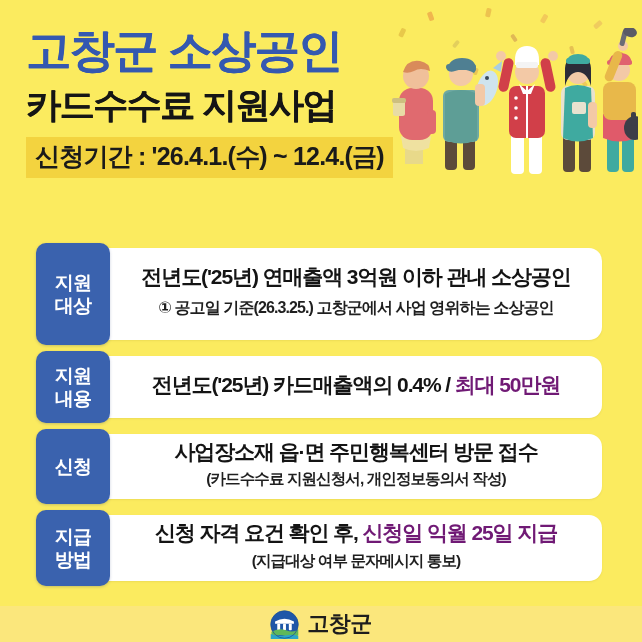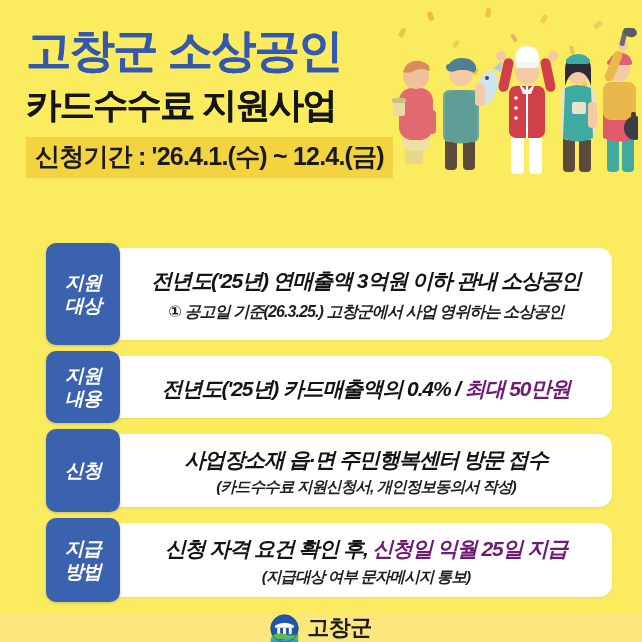--- a/index.html
+++ b/index.html
@@ -80,24 +80,23 @@
     font-weight: 900;
     letter-spacing: -0.8px;
     padding: 3px 9px 5px 9px;
     white-space: nowrap;
   }
 
   
   .cards {
     position: absolute;
     top: 248px;
-    left: 52px;
+    left: 42px;
     width: 560px;
     z-index: 4;
-    font-style: italic;
   }
 
   .card {
     position: relative;
     display: flex;
     align-items: stretch;
     background: #ffffff;
     border-radius: 13px;
     margin-bottom: 16px;
     min-height: 62px;
@@ -122,21 +121,21 @@
     z-index: 2;
     box-shadow: 0 1px 3px rgba(40,60,120,0.25);
   }
 
   .card-body {
     flex: 1 1 auto;
     display: flex;
     flex-direction: column;
     align-items: center;
     justify-content: center;
-    padding: 12px 12px 9px 12px;
+    padding: 4px 12px 9px 12px;
     text-align: center;
   }
 
   .card-main {
     font-size: 21px;
     font-weight: 900;
     color: #141414;
     letter-spacing: -1.1px;
     line-height: 1.3;
     white-space: nowrap;
@@ -162,21 +161,21 @@
   }
 
   .card.tall { min-height: 92px; }
 
   
   .footer {
     position: absolute;
     left: 0;
     bottom: 0;
     width: 642px;
-    height: 28px;
+    height: 36px;
     background: #fbe77c;
     display: flex;
     align-items: center;
     justify-content: center;
     gap: 8px;
     z-index: 5;
   }
 
   .logo-mark { width: 29px; height: 29px; display: block; }
 

